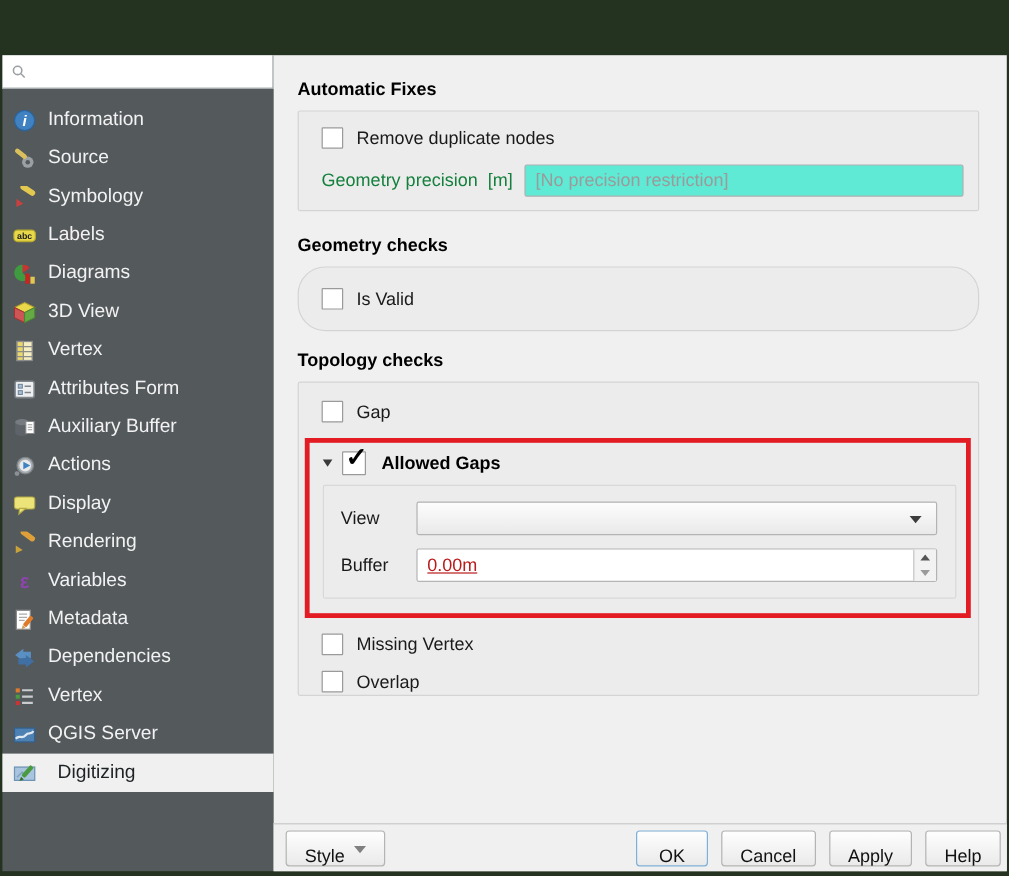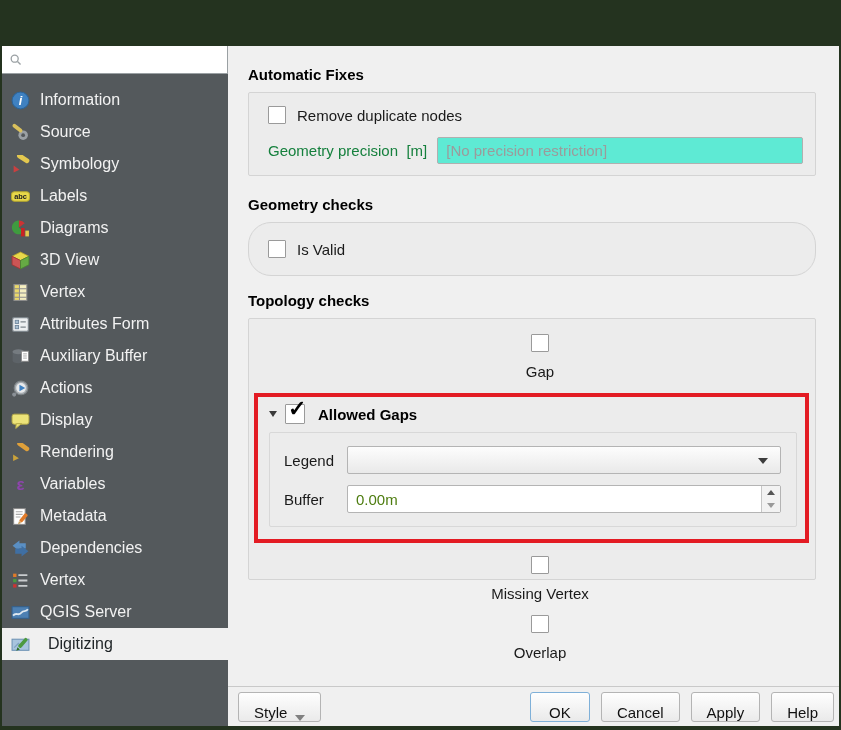--- a/index.html
+++ b/index.html
@@ -42,21 +42,21 @@
   .checkbox { width:18px; height:18px; background:#ffffff; border:1px solid #9a9a9a; border-radius:1px;
               flex:none; position:relative; }
   .cb-label { font-size:15px; color:#1a1a1a; }
 
   .precision-row { display:flex; align-items:center; margin-top:13px; }
   .precision-label { font-size:15px; color:#15803d; margin-right:10px; }
   .text-input { flex:1; height:27px; background:#5eead4; border:1px solid #b0b0b0; border-radius:2px;
                 font-size:15px; padding:0 8px; font-family:"Liberation Sans",sans-serif; color:#222; }
   .text-input::placeholder { color:#9b9b9b; }
 
-  .topo-cb { margin-left:19px;flex-direction:column; }
+  .topo-cb { margin-left:19px; }
   .gap-row { margin-bottom:13px; }
 
   .redbox { border:4px solid #e31b23; margin:0 3px 0 5px; padding:7px 8px 12px 11px; }
   .ag-header { display:flex; align-items:center; }
   .expander { width:0; height:0; border-left:4.5px solid transparent; border-right:4.5px solid transparent;
               border-top:6px solid #3a3a3a; margin-right:8px; }
   .checkbox.big { width:20px; height:20px; }
   .checkmark { position:absolute; left:2px; top:-7px; font-size:22px; font-weight:bold; color:#000; line-height:1; }
   .ag-label { font-size:15px; font-weight:bold; color:#000; margin-left:13px; }
 
@@ -65,37 +65,37 @@
   .field-row { display:flex; align-items:center; }
   .field-row + .field-row { margin-top:11px; }
   .field-label { width:50px; text-align:left; font-size:15px; color:#1a1a1a; margin-right:13px; flex:none; }
   .combobox { flex:1; height:28px; background:linear-gradient(#fdfdfd,#e9e9e9); border:1px solid #b4b4b4;
               border-radius:2px; position:relative; }
   .combo-caret { position:absolute; right:12px; top:11px; width:0; height:0;
                  border-left:5.5px solid transparent; border-right:5.5px solid transparent;
                  border-top:6.5px solid #3c3c3c; }
   .spinbox { flex:1; height:28px; background:#ffffff; border:1px solid #b4b4b4; border-radius:2px;
              position:relative; display:flex; align-items:center; }
-  .spinbox input { border:none; outline:none; background:transparent; font-size:15px; color:#4d7c0f;
-                   padding:0 8px; width:calc(100% - 20px); font-family:"Liberation Sans",sans-serif; }
+  .spinbox input { border:none; outline:none; background:transparent; font-size:15px; color:#b91c1c;
+                   padding:0 8px; width:calc(100% - 20px); font-family:"Liberation Sans",sans-serif;text-decoration:underline; }
   .spin-btns { position:absolute; right:0; top:0; bottom:0; width:19px; border-left:1px solid #c6c6c6;
                display:flex; flex-direction:column; background:#f2f2f2; }
   .spin-up, .spin-down { flex:1; display:flex; align-items:center; justify-content:center; }
   .spin-up span { width:0; height:0; border-left:4px solid transparent; border-right:4px solid transparent;
                   border-bottom:5px solid #555; }
   .spin-down span { width:0; height:0; border-left:4px solid transparent; border-right:4px solid transparent;
                     border-top:5px solid #9a9a9a; }
   .after-red { margin-top:13px; }
 
   
   .footer { position:absolute; left:228px; right:2px; bottom:4px; height:40px; background:#f0f0f0;
             border-top:1px solid #c9c9c9; display:flex; align-items:center; padding:0 5px 0 10px; }
-  .btn { height:30px; padding:0 15px; background:linear-gradient(#fefefe,#eaeaea); border:1px solid #b4b4b4;
+  .btn { height:30px; padding:12px 15px; background:linear-gradient(#fefefe,#eaeaea); border:1px solid #b4b4b4;
          border-radius:3px; font-size:15px; color:#111; font-family:"Liberation Sans",sans-serif;
-         display:inline-flex; align-items:flex-end; justify-content:center; cursor:default; }
+         display:inline-flex; align-items:flex-start; justify-content:center; cursor:default; }
   .btn-ok { border-color:#7fb0d8; min-width:60px; }
   .style-btn { gap:8px; }
   .style-caret { width:0; height:0; border-left:5px solid transparent; border-right:5px solid transparent;
                  border-top:6px solid #808080; }
   .footer-spacer { flex:1; }
   .btn + .btn { margin-left:11px; }
 </style>
 </head>
 <body>
 
@@ -324,21 +324,21 @@
       <div class="redbox">
         <div class="ag-header">
           <span class="expander"></span>
           <span class="checkbox big">
             <span class="checkmark">✓</span>
           </span>
           <span class="ag-label">Allowed Gaps</span>
         </div>
         <div class="ag-panel">
           <div class="field-row">
-            <span class="field-label">Legend</span>
+            <span class="field-label">View</span>
             <span class="combobox">
               <span class="combo-caret"></span>
             </span>
           </div>
           <div class="field-row">
             <span class="field-label">Buffer</span>
             <span class="spinbox">
               <input value="0.00m" style="">
               <span class="spin-btns">
                 <span class="spin-up">

